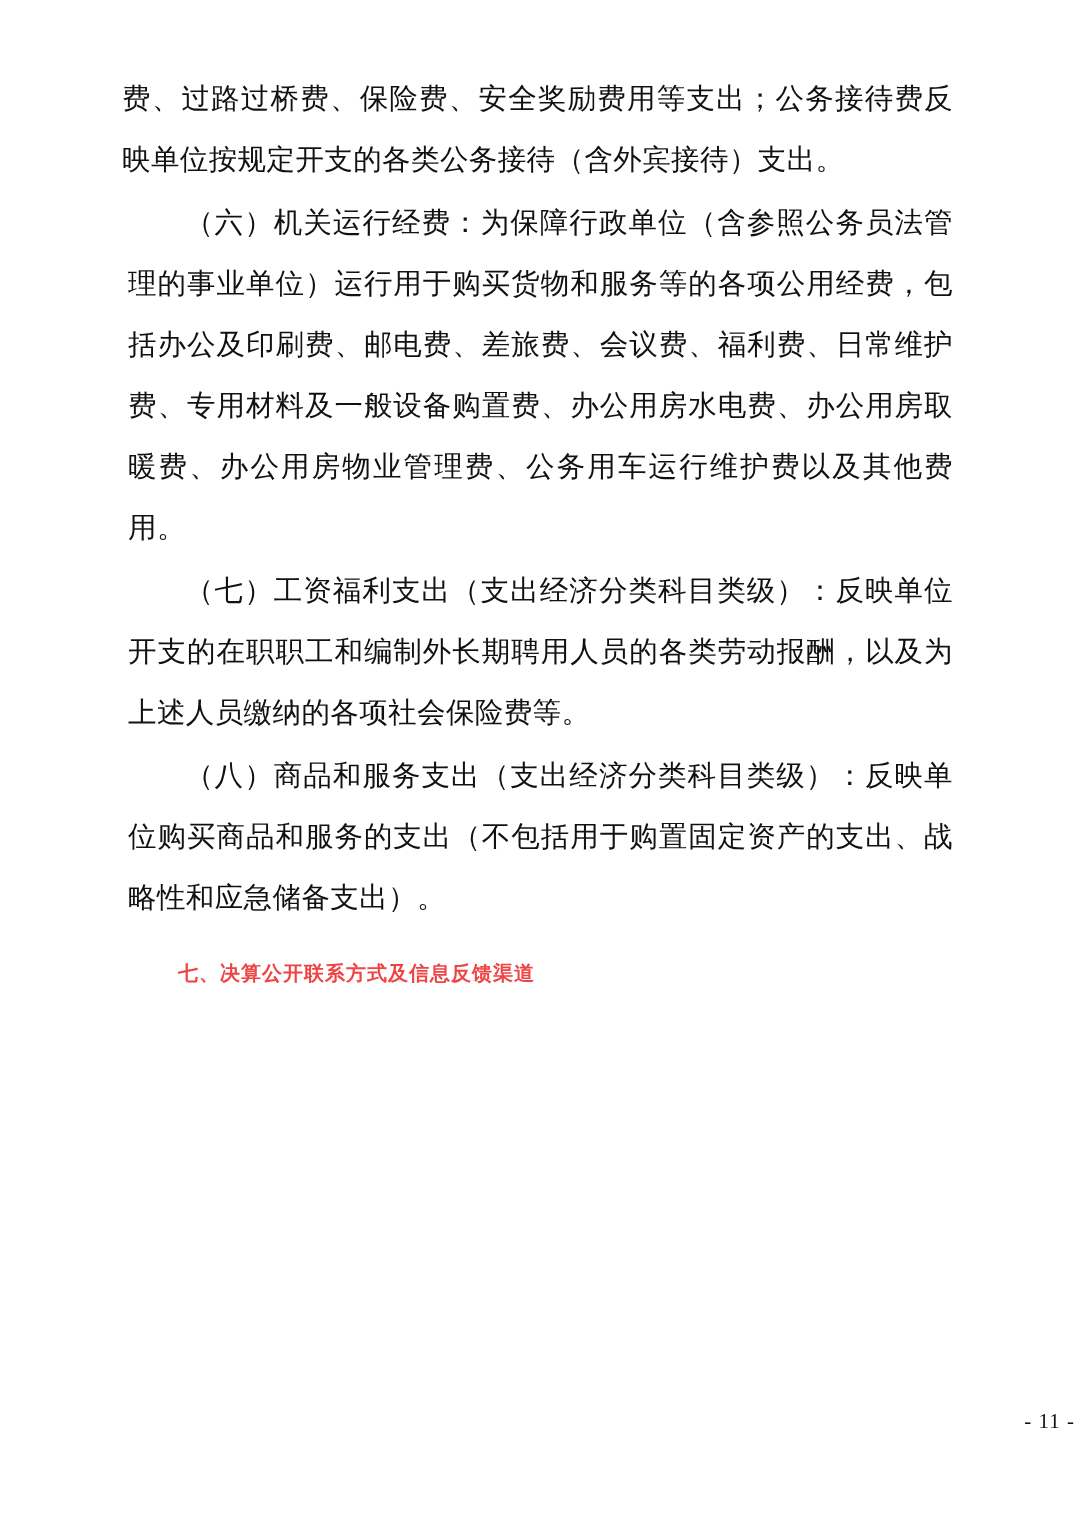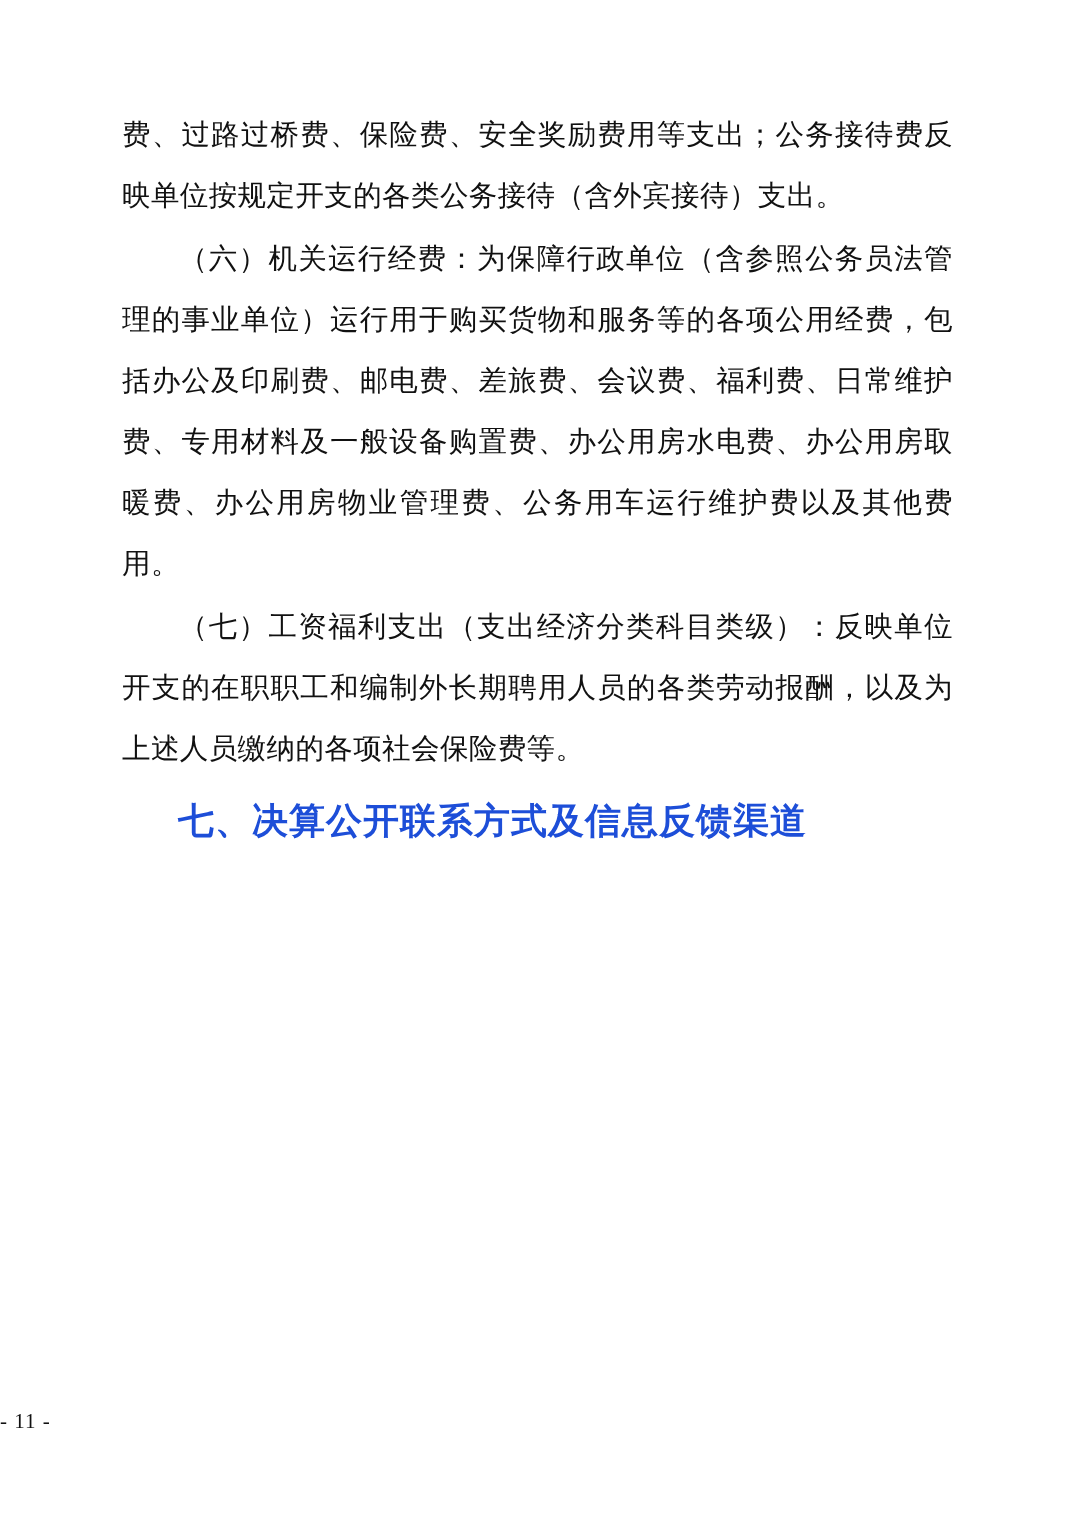--- a/index.html
+++ b/index.html
@@ -15,70 +15,72 @@
     color: #000000;
     overflow: hidden;
   }
   .page {
     position: absolute;
     left: 0;
     top: 0;
     width: 1075px;
     height: 1188px;
     box-sizing: border-box;
-    padding: 104px 122px 0 122px;
+    padding: 68px 122px 0 122px;
   }
   .body-text {
     font-size: 28.5px;
     line-height: 61px;
     text-align: justify;
     text-justify: inter-ideograph;
     letter-spacing: 0.4px;
     margin: 0;
     color: #111;
   }
   .para {
     margin: 0 0 2px 0;
   }
   .indent {
     text-indent: 57px;
+    margin-left: 6px;
   }
   .section-heading {
-    font-family: Liberation Mono, monospace;
-    font-size: 36px;
+    font-family: Liberation Sans, sans-serif;
+    font-size: 20px;
     font-weight: bold;
     line-height: 62px;
     margin: 14px 0 6px 0;
     text-indent: 56px;
     letter-spacing: 1px;
-    color: #1d4ed8;
+    color: #ef4444;
   }
   .footer {
     position: absolute;
     left: 0;
     bottom: 86px;
     width: 1075px;
-    text-align: left;
+    text-align: right;
     font-size: 21px;
     letter-spacing: 1px;
     color: #111;
     font-family: "Liberation Serif", "DejaVu Serif", serif;
   }
 </style>
 </head>
 <body>
 
 <div class="page">
 
   <p class="body-text para">费、过路过桥费、保险费、安全奖励费用等支出；公务接待费反映单位按规定开支的各类公务接待（含外宾接待）支出。</p>
 
   <p class="body-text para indent">（六）机关运行经费：为保障行政单位（含参照公务员法管理的事业单位）运行用于购买货物和服务等的各项公用经费，包括办公及印刷费、邮电费、差旅费、会议费、福利费、日常维护费、专用材料及一般设备购置费、办公用房水电费、办公用房取暖费、办公用房物业管理费、公务用车运行维护费以及其他费用。</p>
 
   <p class="body-text para indent">（七）工资福利支出（支出经济分类科目类级）：反映单位开支的在职职工和编制外长期聘用人员的各类劳动报酬，以及为上述人员缴纳的各项社会保险费等。</p>
 
+  <p class="body-text para indent">（八）商品和服务支出（支出经济分类科目类级）：反映单位购买商品和服务的支出（不包括用于购置固定资产的支出、战略性和应急储备支出）。</p>
 
 
   <h2 class="section-heading">七、决算公开联系方式及信息反馈渠道</h2>
 
 
 </div>
 
 <div class="footer">- 11 -</div>
 
 </body></html>

